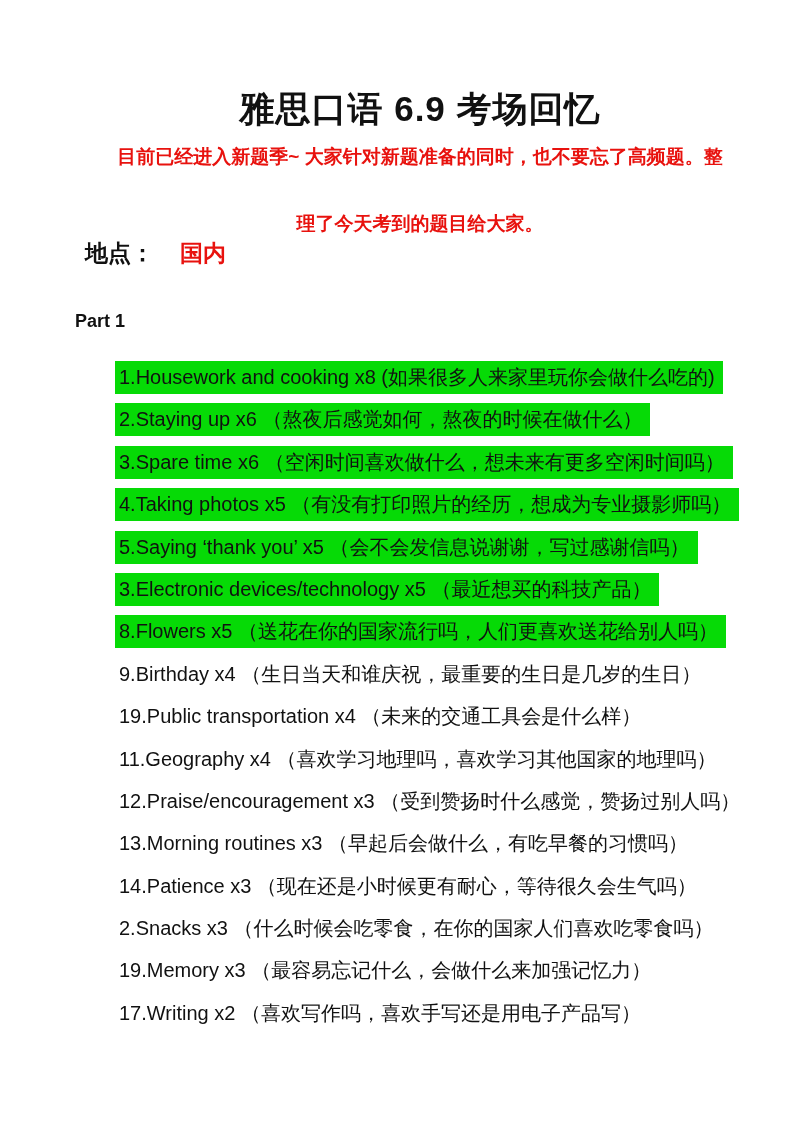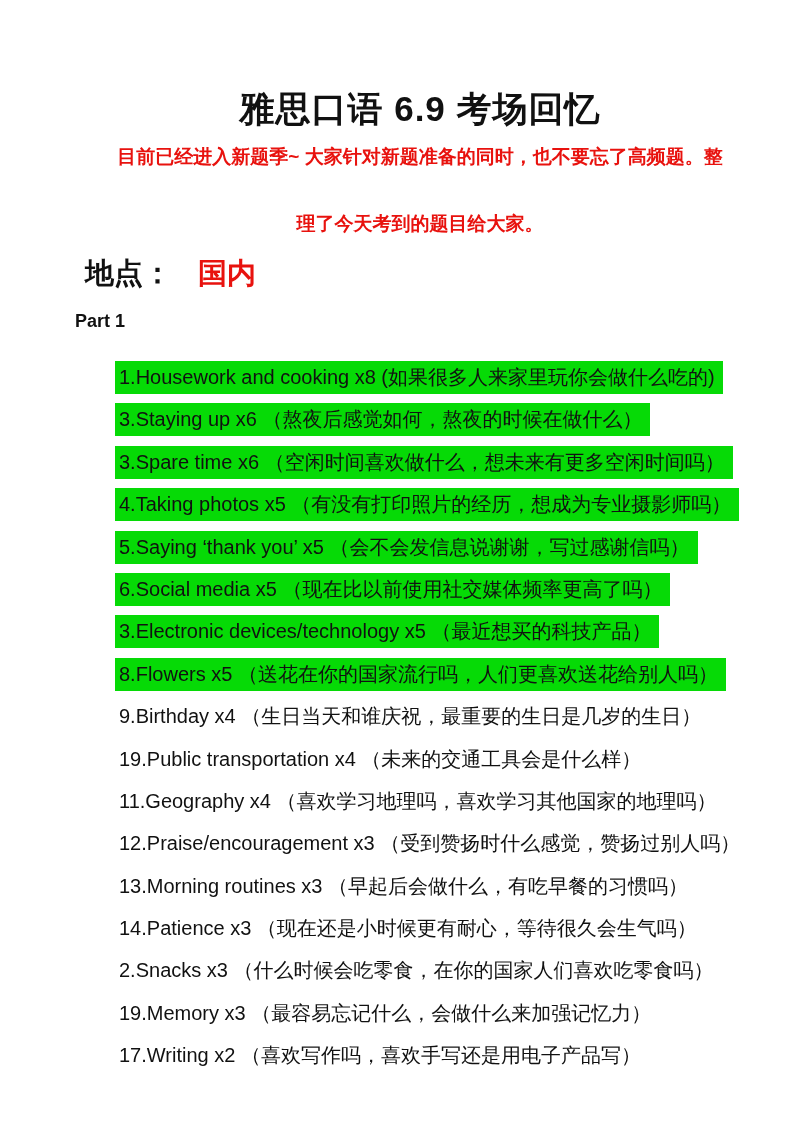--- a/index.html
+++ b/index.html
@@ -40,23 +40,23 @@
     text-align:center;
     font-size:19px;
     font-weight:700;
     color:var(--red);
     white-space:nowrap;
   }
   .intro-line.l1{top:114px;}
   .intro-line.l2{top:181px;}
   .location-line{
     position:absolute;
-    top:224px;
+    top:208px;
     left:45px;
-    font-size:29px;
+    font-size:23px;
     font-weight:700;
     white-space:nowrap;
   }
   .location-line .label{color:var(--ink);}
   .location-line .value{color:var(--red);margin-left:6px;}
   .section-title{
     position:absolute;
     top:281px;
     left:45px;
     font-size:18px;
@@ -106,25 +106,24 @@
   <div class="intro-line l2">理了今天考到的题目给大家。</div>
 
   <div class="location-line">
     <span class="label">地点：</span><span class="value">国内</span>
   </div>
 
   <div class="section-title">Part 1</div>
 
   <div class="q-list">
       <div class="row hl"><span class="txt">1.Housework and cooking x8 (如果很多人来家里玩你会做什么吃的)</span></div>
-      <div class="row hl"><span class="txt">3.Staying up x6 （熬夜后感觉如何，熬夜的时候在做什么）</span></div>
+      <div class="row hl"><span class="txt">2.Staying up x6 （熬夜后感觉如何，熬夜的时候在做什么）</span></div>
       <div class="row hl"><span class="txt">3.Spare time x6 （空闲时间喜欢做什么，想未来有更多空闲时间吗）</span></div>
       <div class="row hl"><span class="txt">4.Taking photos x5 （有没有打印照片的经历，想成为专业摄影师吗）</span></div>
       <div class="row hl"><span class="txt">5.Saying ‘thank you’ x5 （会不会发信息说谢谢，写过感谢信吗）</span></div>
-      <div class="row hl"><span class="txt">6.Social media x5 （现在比以前使用社交媒体频率更高了吗）</span></div>
       <div class="row hl"><span class="txt">3.Electronic devices/technology x5 （最近想买的科技产品）</span></div>
       <div class="row hl"><span class="txt">8.Flowers x5 （送花在你的国家流行吗，人们更喜欢送花给别人吗）</span></div>
       <div class="row"><span class="txt">9.Birthday x4 （生日当天和谁庆祝，最重要的生日是几岁的生日）</span></div>
       <div class="row"><span class="txt">19.Public transportation x4 （未来的交通工具会是什么样）</span></div>
       <div class="row"><span class="txt">11.Geography x4 （喜欢学习地理吗，喜欢学习其他国家的地理吗）</span></div>
       <div class="row"><span class="txt">12.Praise/encouragement x3 （受到赞扬时什么感觉，赞扬过别人吗）</span></div>
       <div class="row"><span class="txt">13.Morning routines x3 （早起后会做什么，有吃早餐的习惯吗）</span></div>
       <div class="row"><span class="txt">14.Patience x3 （现在还是小时候更有耐心，等待很久会生气吗）</span></div>
       <div class="row"><span class="txt">2.Snacks x3 （什么时候会吃零食，在你的国家人们喜欢吃零食吗）</span></div>
       <div class="row"><span class="txt">19.Memory x3 （最容易忘记什么，会做什么来加强记忆力）</span></div>

